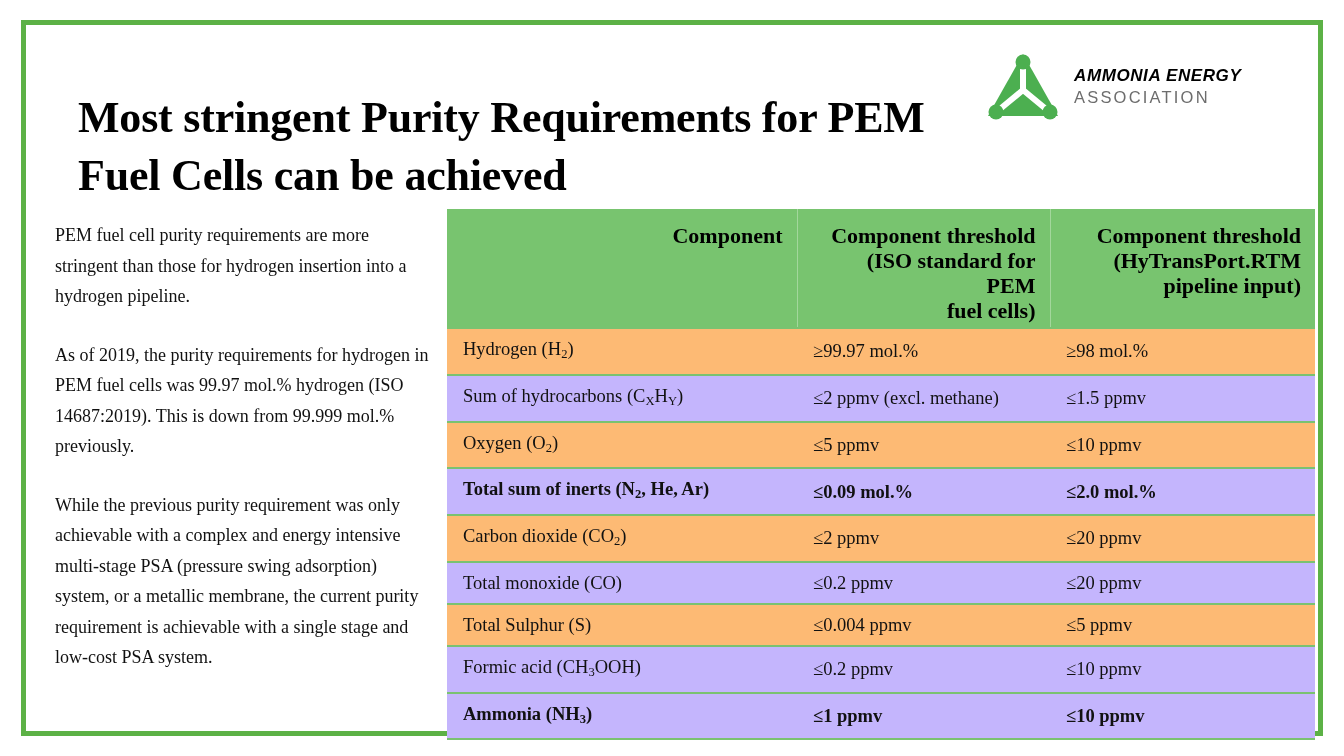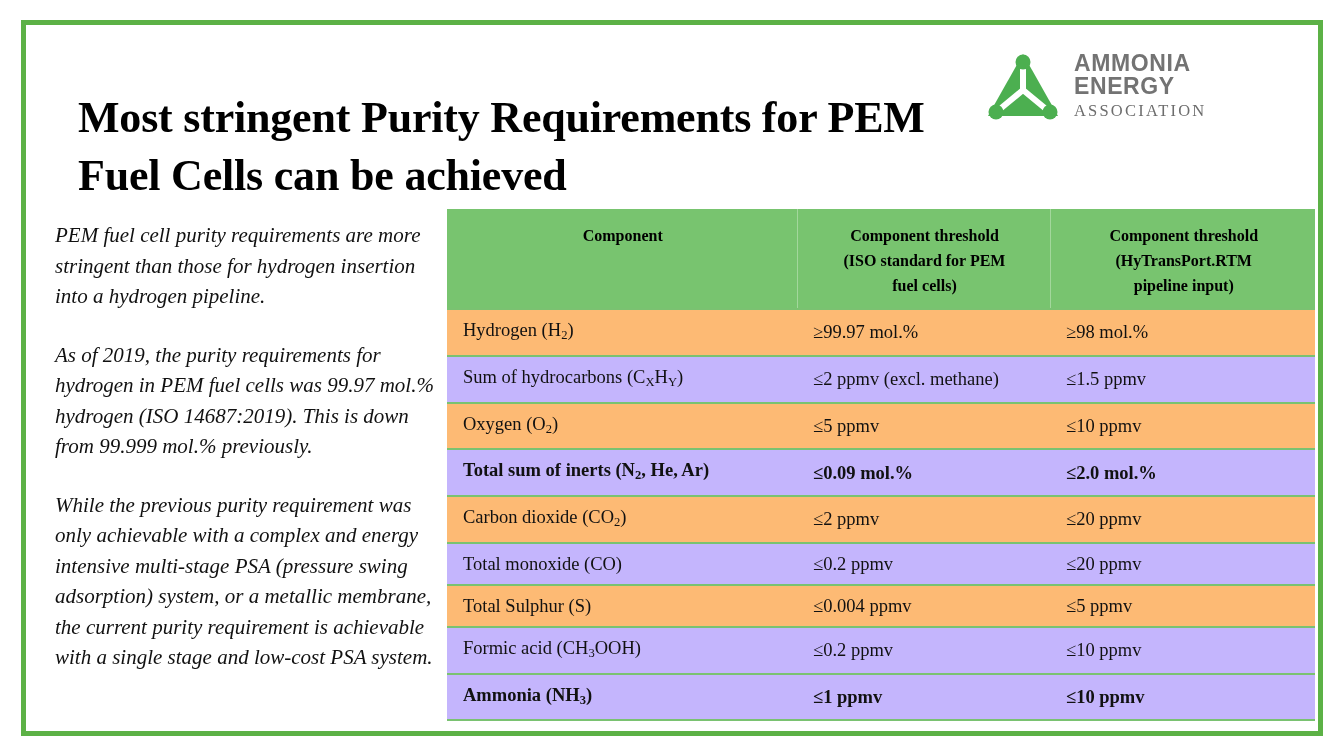--- a/index.html
+++ b/index.html
@@ -65,43 +65,43 @@
   }
   #logo-text {
     display: flex;
     flex-direction: column;
     justify-content: center;
     line-height: 1;
   }
   #logo-text .lt1 {
     font-family: "Liberation Sans", "DejaVu Sans", sans-serif;
     font-weight: bold;
-    font-size: 23px;
+    font-size: 17px;
     letter-spacing: 0.6px;
-    color: #737373;
+    color: #000000;
+    font-style: italic;
   }
   #logo-text .lt2 {
-    font-family: Liberation Serif, serif;
+    font-family: Liberation Sans, sans-serif;
     font-weight: normal;
     font-size: 16.5px;
     letter-spacing: 2.2px;
     color: #6d6d6d;
     margin-top: 5px;
   }
 
   
   #body-col {
     position: absolute;
     left: 55px;
     top: 220px;
     width: 380px;
-    font-size: 21px;
+    font-size: 18px;
     line-height: 30.5px;
     color: #111111;
-    font-style: italic;
   }
   #body-col p {
     margin: 0 0 28px 0;
   }
   #body-col p:last-child { margin-bottom: 0; }
 
   
   #table-wrap {
     position: absolute;
     left: 447px;
@@ -117,24 +117,24 @@
     color: #111111;
   }
   table.purity col.c1 { width: 350px; }
   table.purity col.c2 { width: 253px; }
   table.purity col.c3 { width: 265px; }
 
   table.purity thead th {
     background: #78c46f;
     color: #000000;
     font-weight: bold;
-    text-align: center;
+    text-align: right;
     vertical-align: top;
-    padding: 14px 14px 10px 16px;
-    font-size: 16px;
+    padding: 14px 14px 4px 16px;
+    font-size: 22px;
     line-height: 25px;
     border-right: 1px solid #a3d79c;
     height: 70px;
   }
   table.purity thead th:last-child { border-right: none; }
 
   table.purity tbody td {
     padding: 8px 14px 8px 16px;
     border-top: 2px solid #7ac271;
     vertical-align: middle;

